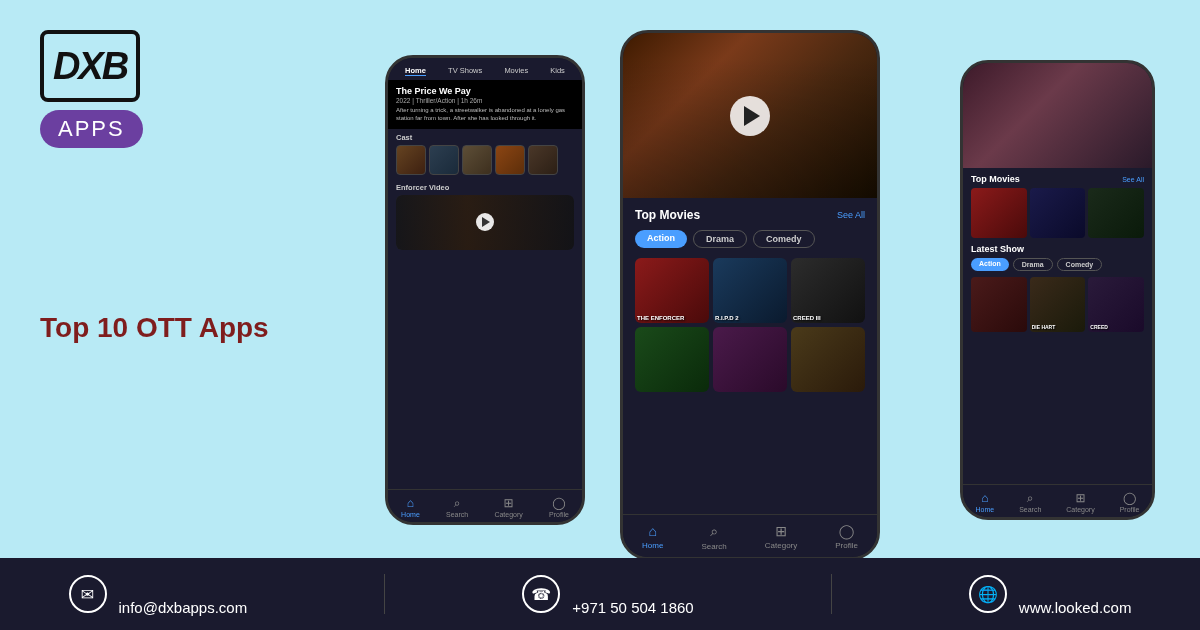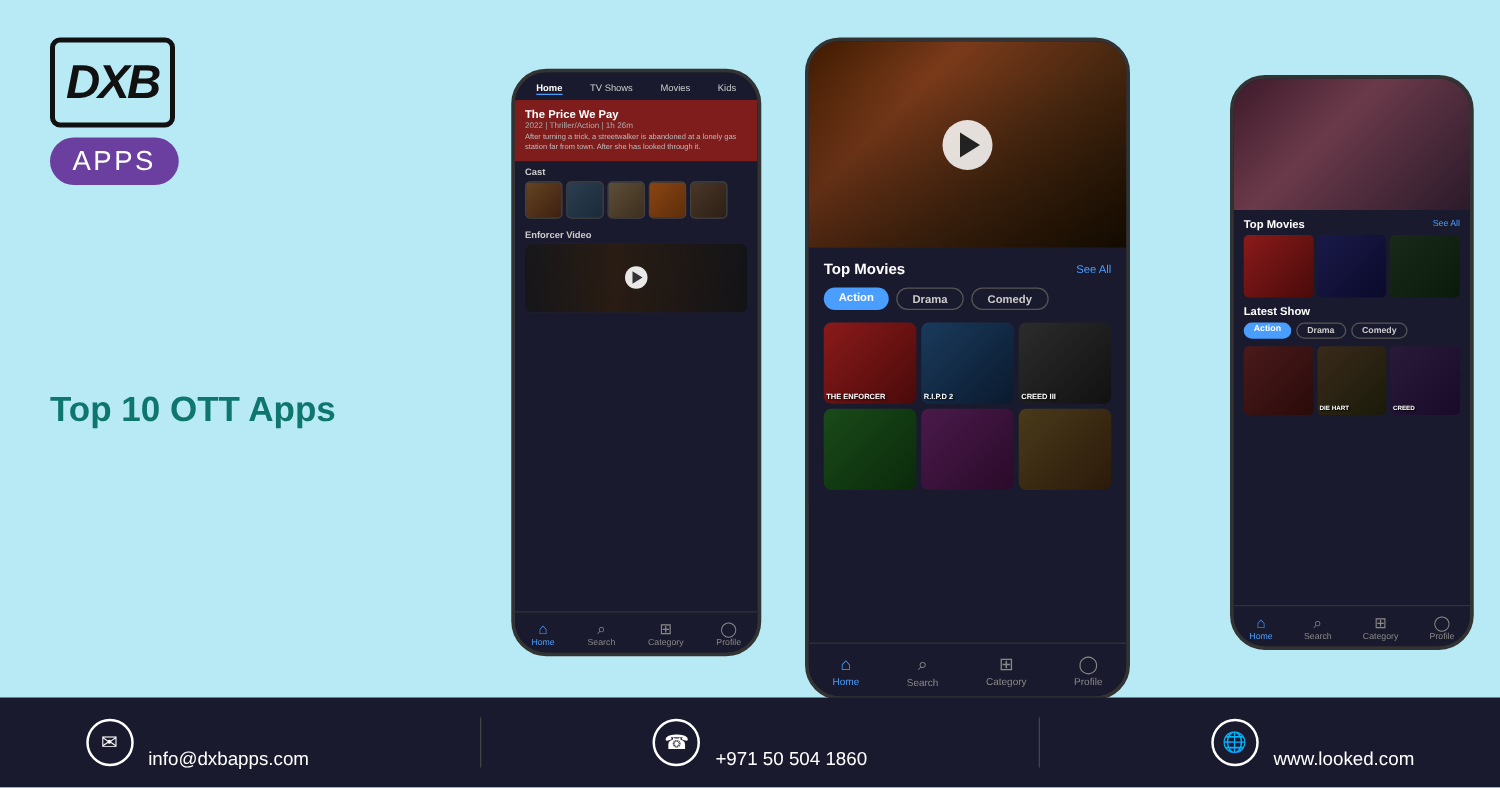--- a/index.html
+++ b/index.html
@@ -49,33 +49,32 @@
       letter-spacing: 2px;
     }
 
     
     .tagline {
       position: absolute;
       top: 310px;
       left: 40px;
       font-size: 28px;
       font-weight: 900;
-      color: #0f766e;
+      color: #7f1d1d;
       line-height: 1.3;
       text-align: center;
     }
 
     
     .phone {
       position: absolute;
       background: #1a1a2e;
       border-radius: 28px;
       overflow: hidden;
       border: 3px solid #333;
-      margin-left: 24px;
     }
 
     
     .phone-left {
       width: 200px;
       height: 470px;
       top: 55px;
       left: 385px;
     }
     .phone-left .nav-bar {
@@ -139,21 +138,21 @@
       bottom: 0;
       width: 80px;
       height: 100px;
       background: linear-gradient(180deg, #6b3300 0%, #3d1a00 100%);
       clip-path: polygon(20% 0%, 80% 5%, 90% 100%, 10% 100%);
       opacity: 0.6;
     }
 
     .movie-info {
       padding: 6px 8px;
-      background: #7f1d1d;
+      background: #000000;
     }
     .movie-title { font-size: 9px; font-weight: 700; color: white; }
     .movie-meta { font-size: 6.5px; color: #aaa; margin: 1px 0; }
     .movie-desc { font-size: 6px; color: #bbb; line-height: 1.4; margin-top: 2px; }
 
     .cast-section { padding: 4px 8px; }
     .section-label { font-size: 7.5px; color: #ccc; font-weight: 600; margin-bottom: 3px; }
     .cast-row { display: flex; gap: 3px; }
     .cast-thumb {
       width: 30px; height: 30px;

